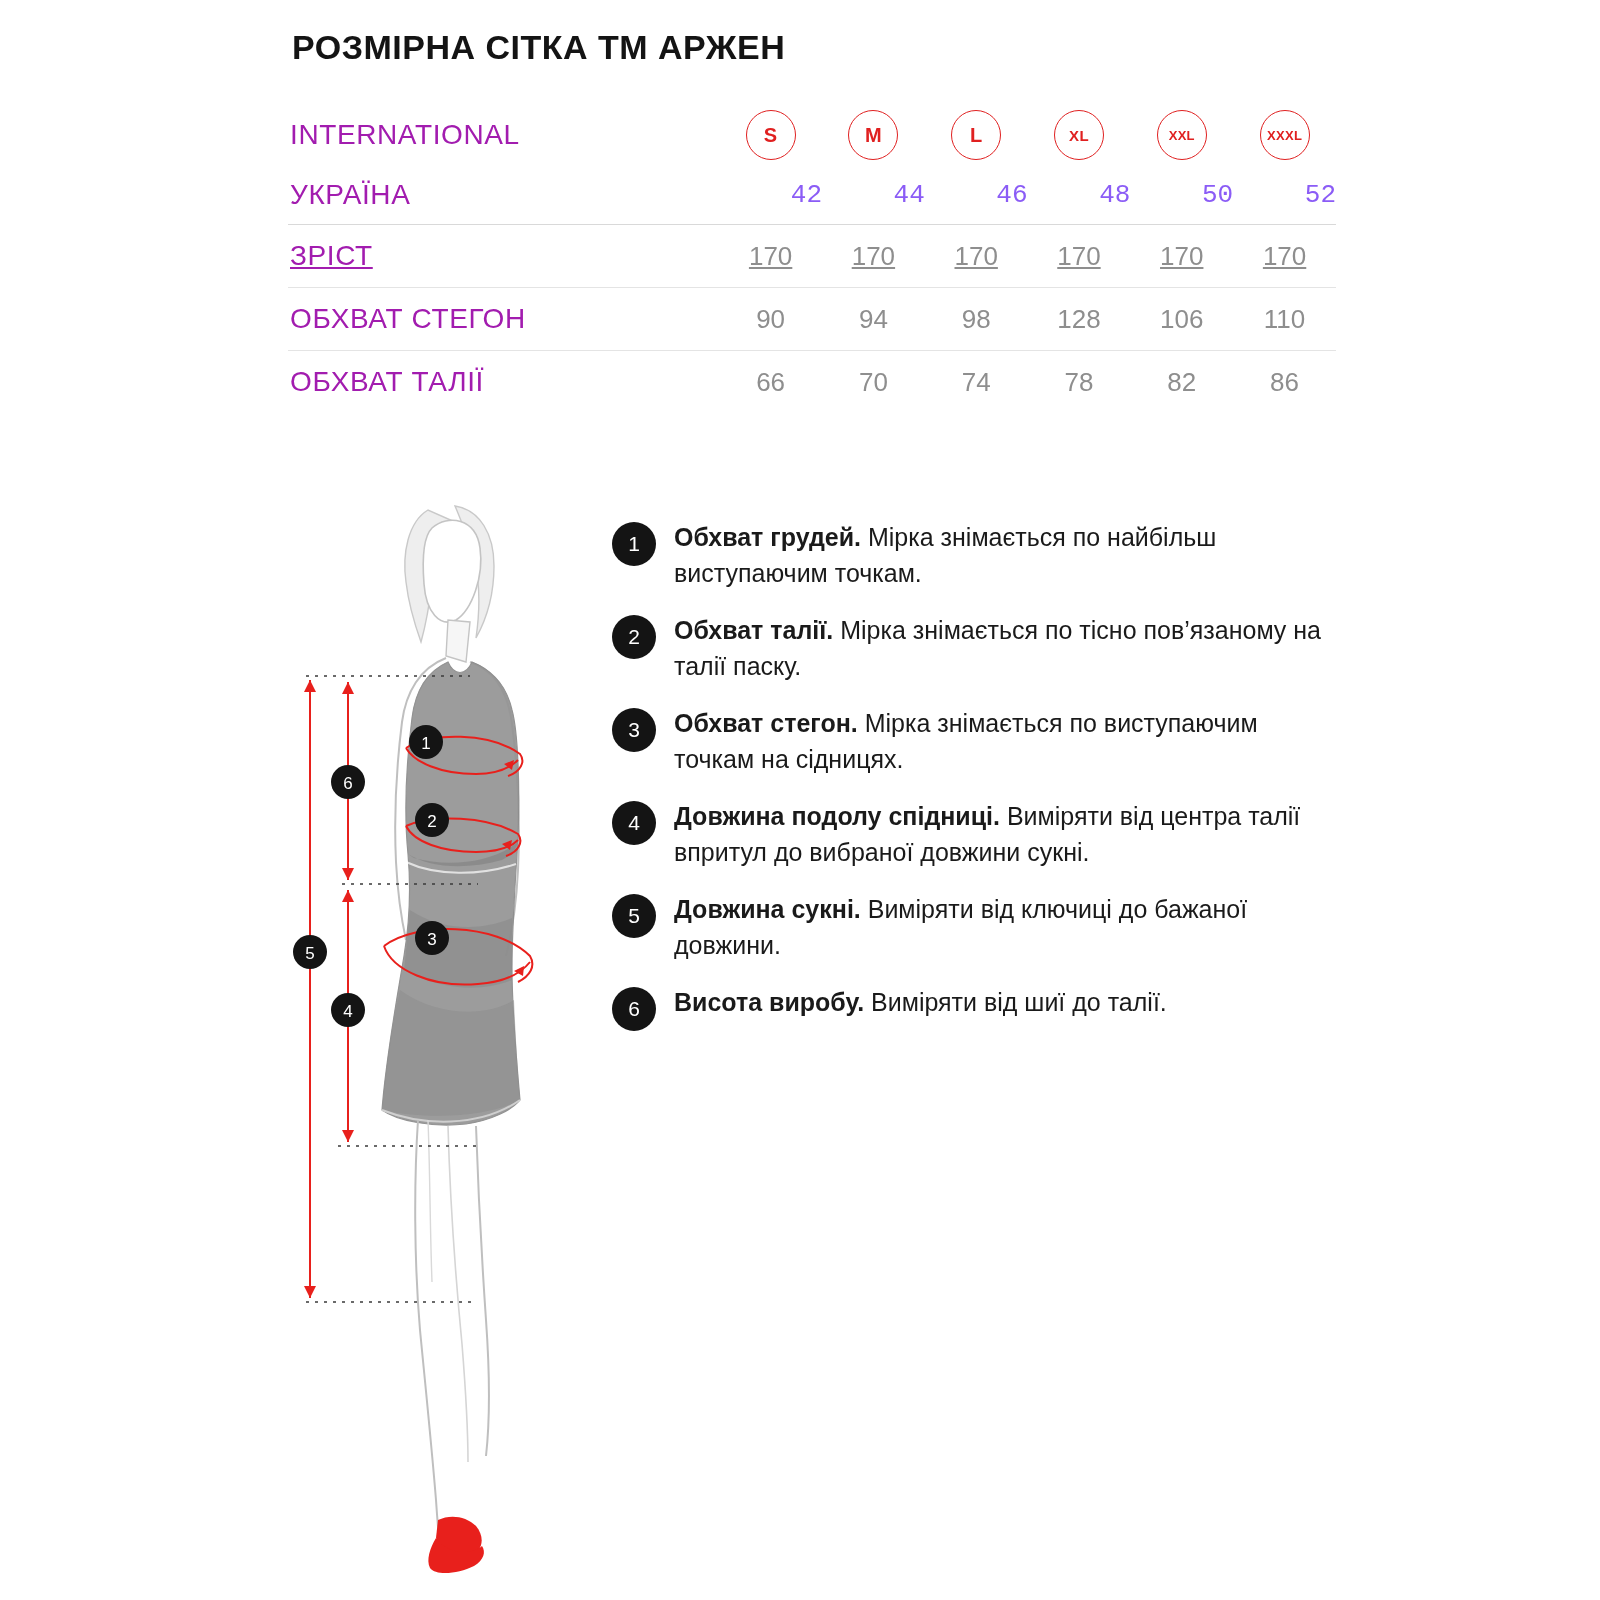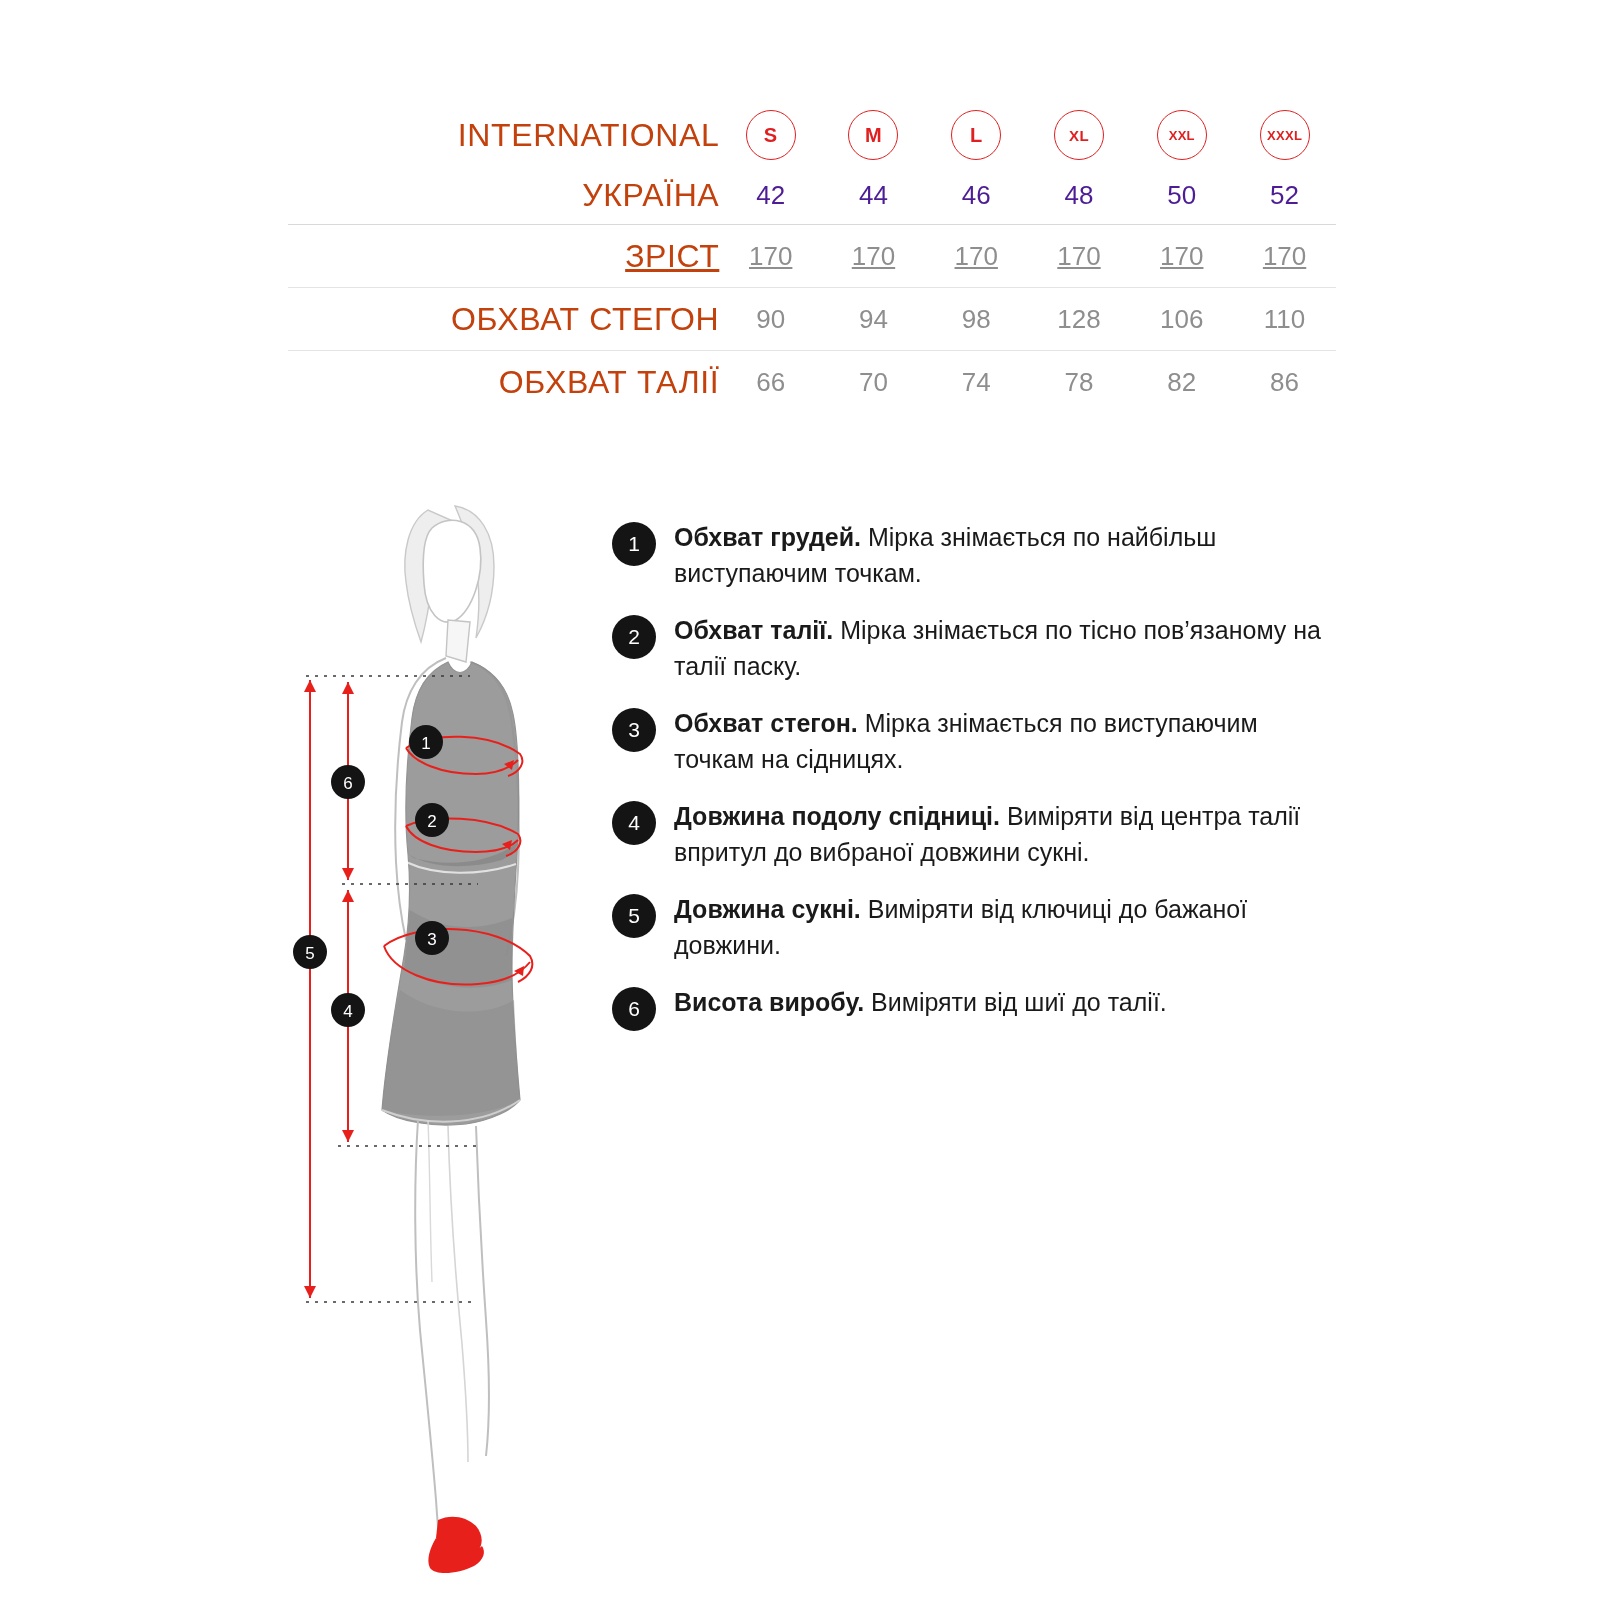--- a/index.html
+++ b/index.html
@@ -44,40 +44,40 @@
   }
   .size-table td {
     padding: 0;
     vertical-align: middle;
   }
   .size-table tr.head-row td { height: 62px; }
   .size-table tr.ua-row td { height: 58px; }
   .size-table tr.data-row td { height: 62px; }
 
   .row-label {
-    font-size: 32px;
+    font-size: 28px;
     letter-spacing: 0.6px;
-    color: #c2410c;
+    color: #a21caf;
     text-transform: uppercase;
     white-space: nowrap;
     padding-left: 2px !important;
     width: 430px;
-    text-align: right;
   }
   .cell {
     text-align: center;
     font-size: 26px;
     color: #8e8e8e;
     width: 103px;
   }
   .cell-ua {
-    text-align: center;
+    text-align: right;
     font-size: 26px;
-    color: #4c1d95;
+    color: #8b5cf6;
     width: 103px;
+    font-family: Liberation Mono, monospace;
   }
   tr.sep-top td {
     border-top: 1px solid #d9d9d9;
     text-decoration: underline;
   }
   tr.data-row td {
     border-bottom: 1px solid #e4e4e4;
   }
   tr.data-row.last td {
     border-bottom: none;
@@ -144,20 +144,21 @@
   .legend-text b {
     font-weight: 700;
     margin-top: 46px;
   }
 </style>
 </head>
 <body>
 
 <div class="page">
 
+  <div class="title">РОЗМІРНА СІТКА ТМ АРЖЕН</div>
 
   <table class="size-table">
     <tbody>
       <tr class="head-row">
         <td class="row-label">INTERNATIONAL</td>
         <td class="cell">
           <span class="size-badge">S</span>
         </td>
         <td class="cell">
           <span class="size-badge">M</span>

